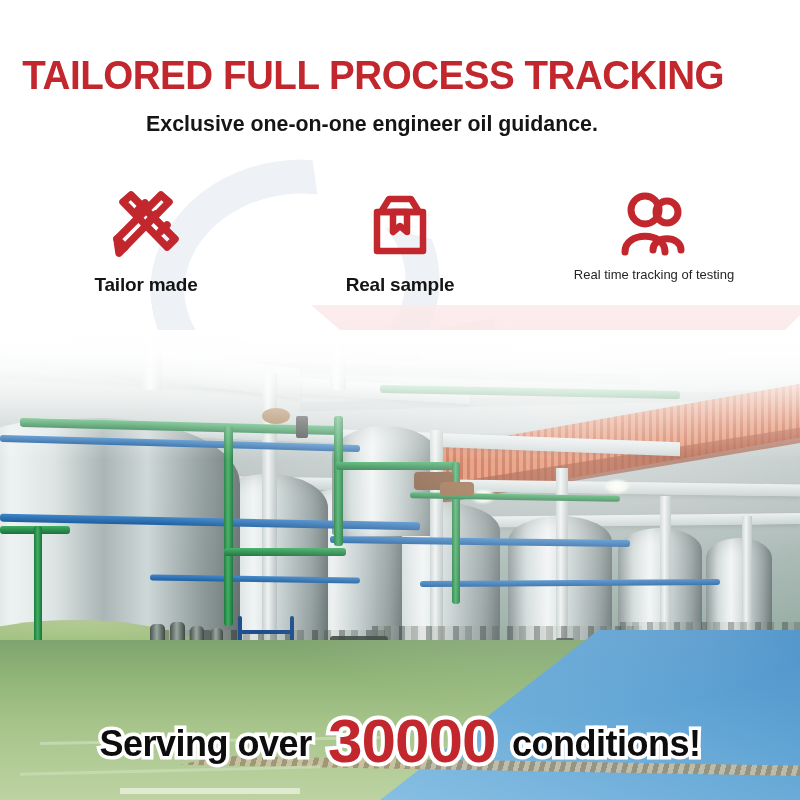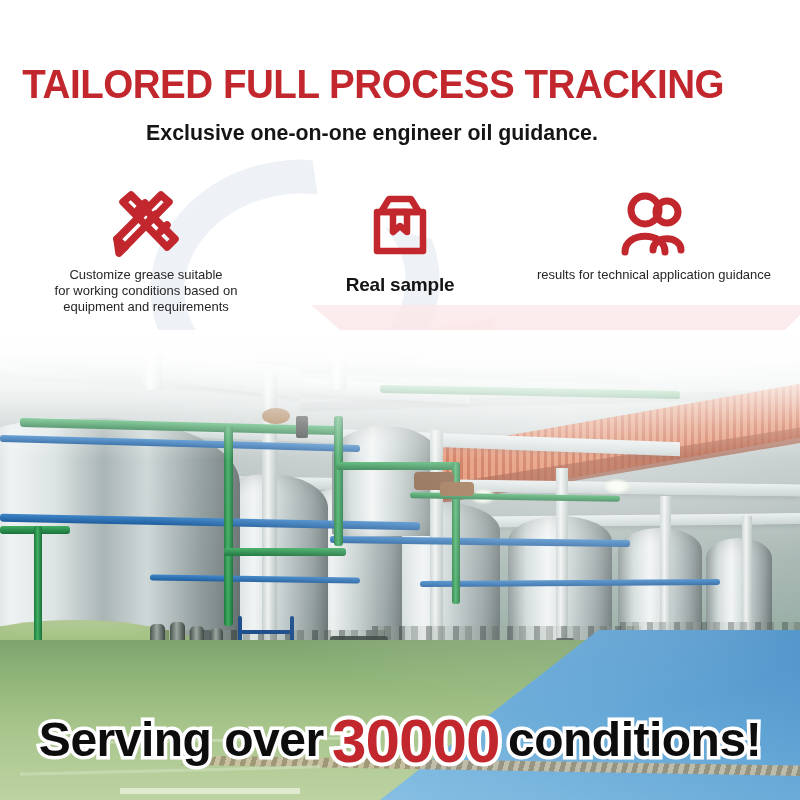--- a/index.html
+++ b/index.html
@@ -25,21 +25,21 @@
     clip-path: polygon(4% 0%, 100% 0%, 56% 100%);
     opacity:.85;
   }
   .wm-tri2 {
     position:absolute; left:210px; top:178px; width:330px; height:200px;
     background:#fbeced; opacity:.75;
     clip-path: polygon(0% 26%, 86% 0%, 96% 100%);
   }
 
   
-  .head { position:absolute; left:0; top:13px; width:744px; z-index:5; text-align:center; }
+  .head { position:absolute; left:0; top:4px; width:744px; z-index:5; text-align:center; }
   .title {
     margin-top:48px;
     font-size:41px; font-weight:bold; letter-spacing:-0.5px;
     color:#c1272d; white-space:nowrap;
     font-family:"Liberation Sans", sans-serif;
     transform:scaleX(.94); transform-origin:center;
     text-shadow:0 1px 0 rgba(255,255,255,.6);
   }
   .subtitle {
     margin-top:12px; font-size:22px; font-weight:bold; color:#151515;
@@ -176,28 +176,28 @@
     background:radial-gradient(ellipse at 70% 18%, rgba(255,255,255,.42) 0%, rgba(255,255,255,0) 55%);
   }
 
   
   .banner {
     position:absolute; left:0; bottom:34px; width:800px; z-index:9;
     text-align:center; white-space:nowrap;
     font-weight:bold; line-height:1;
   }
   .banner .b-txt {
-    font-size:48px; color:#0d0d0d;
+    font-size:36px; color:#0d0d0d;
     -webkit-text-stroke:7px #ffffff; paint-order:stroke fill;
     letter-spacing:-.5px;
   }
   .banner .b-num {
     font-size:62px; color:#c1272d;
     -webkit-text-stroke:8px #ffffff; paint-order:stroke fill;
-    letter-spacing:-1px; margin:0 4px; position:relative; top:6px;
+    letter-spacing:-1px; margin:0 12px; position:relative; top:6px;
   }
 </style>
 </head>
 <body>
 
 <div id="stage">
 
   <div class="wm">
     <div class="wm-c"></div>
     <div class="wm-tri2"></div>
@@ -219,25 +219,21 @@
             <path d="M14 12 L22 5 L66 49 L58 57 Z"></path>
             <path d="M29 20 L36 13"></path>
             <path d="M40 31 L47 24"></path>
             <path d="M51 42 L58 35"></path>
 
             <path d="M60 12 L52 5 L8 49 L16 57 Z"></path>
             <path d="M16 57 L10 63 L8 49"></path>
           </g>
         </svg>
       </div>
-      <div class="feat-desc">
-        <div>Customize grease suitable</div>
-        <div>for working conditions based on</div>
-        <div>equipment and requirements</div>
-      </div>
+      <div class="feat-title">Tailor made</div>
     </div>
 
     <div class="feat f2">
       <div class="feat-icon">
         <svg width="66" height="66" viewBox="0 0 66 66">
           <g fill="none" stroke="#c1272d" stroke-width="6.5" stroke-linejoin="round" stroke-linecap="round">
 
             <path d="M14 20 L22 7 L44 7 L52 20 Z"></path>
 
             <path d="M10 20 L56 20 L56 59 L10 59 Z"></path>
@@ -258,21 +254,21 @@
 
             <circle cx="48" cy="20" r="11"></circle>
             <path d="M34 58 C34 43 62 43 62 58"></path>
 
             <circle cx="26" cy="18" r="14"></circle>
             <path d="M6 60 C6 39 46 39 46 60"></path>
           </g>
         </svg>
       </div>
       <div class="feat-desc">
-        <div>results for technical application guidance</div>
+        <div>Real time tracking of testing</div>
       </div>
     </div>
   </div>
 
   <div class="photo">
     <div class="pwrap">
 
       <div class="backhall"></div>
       <div class="ceiling"></div>
 

